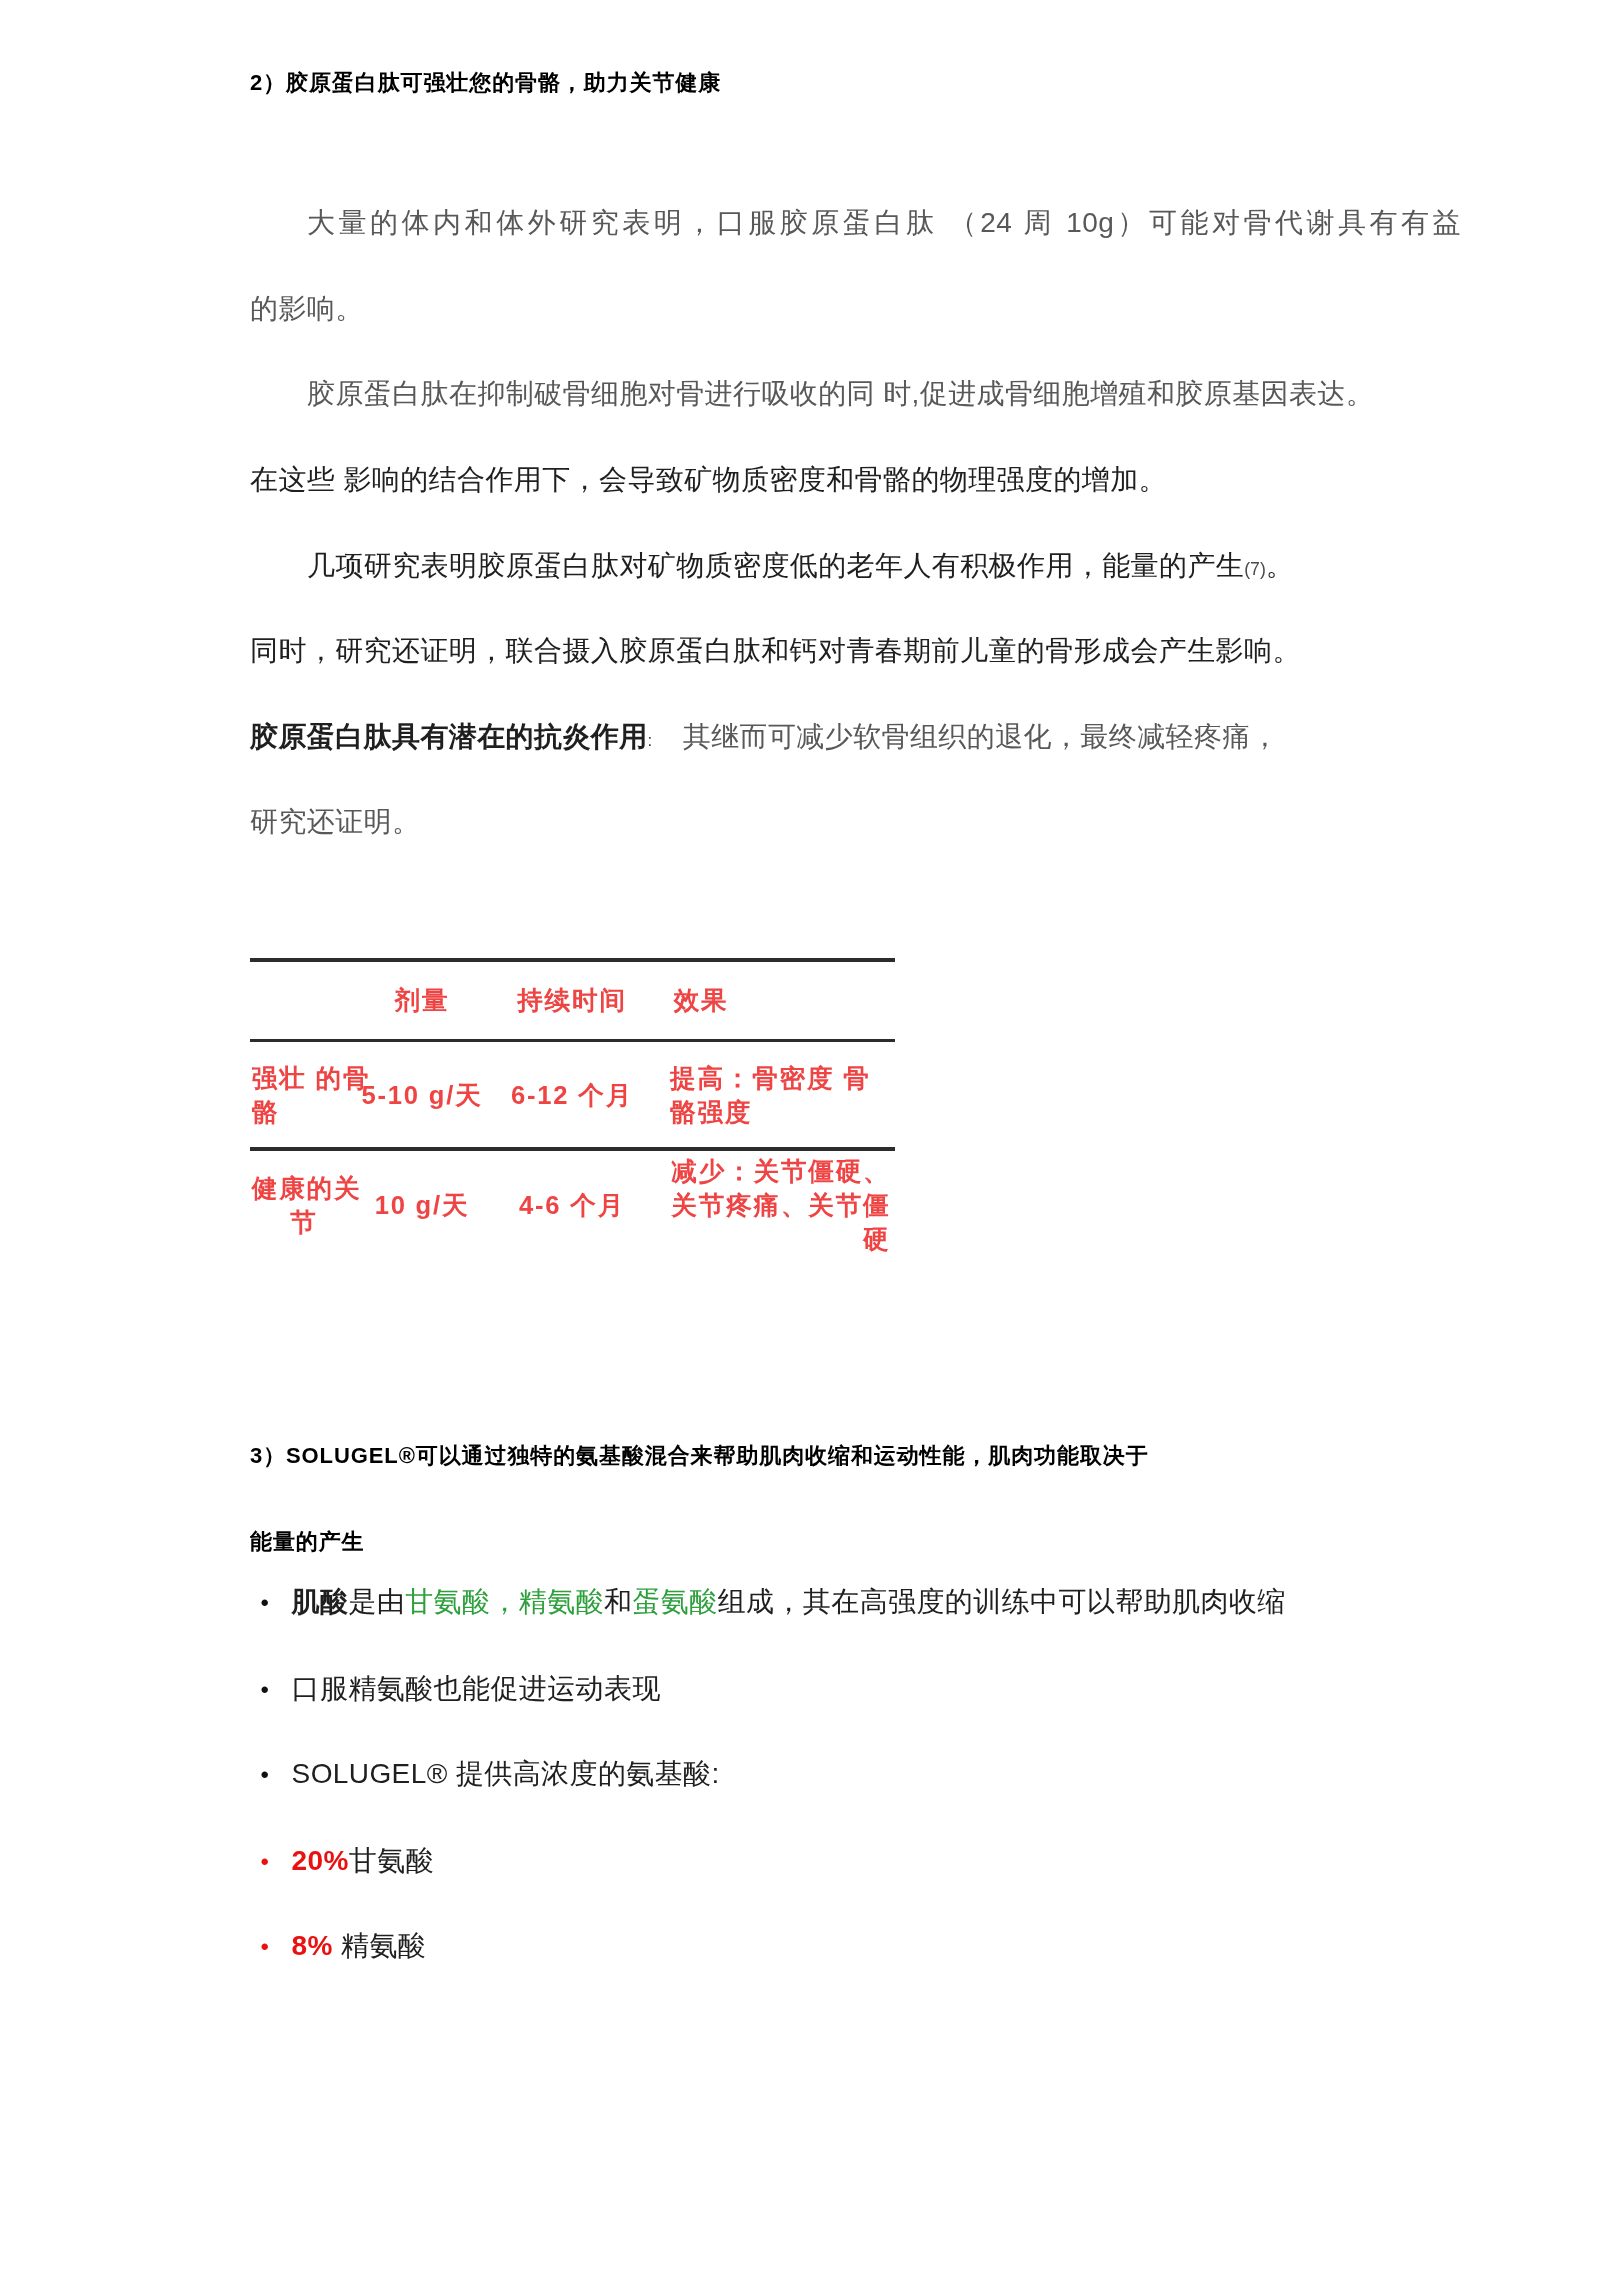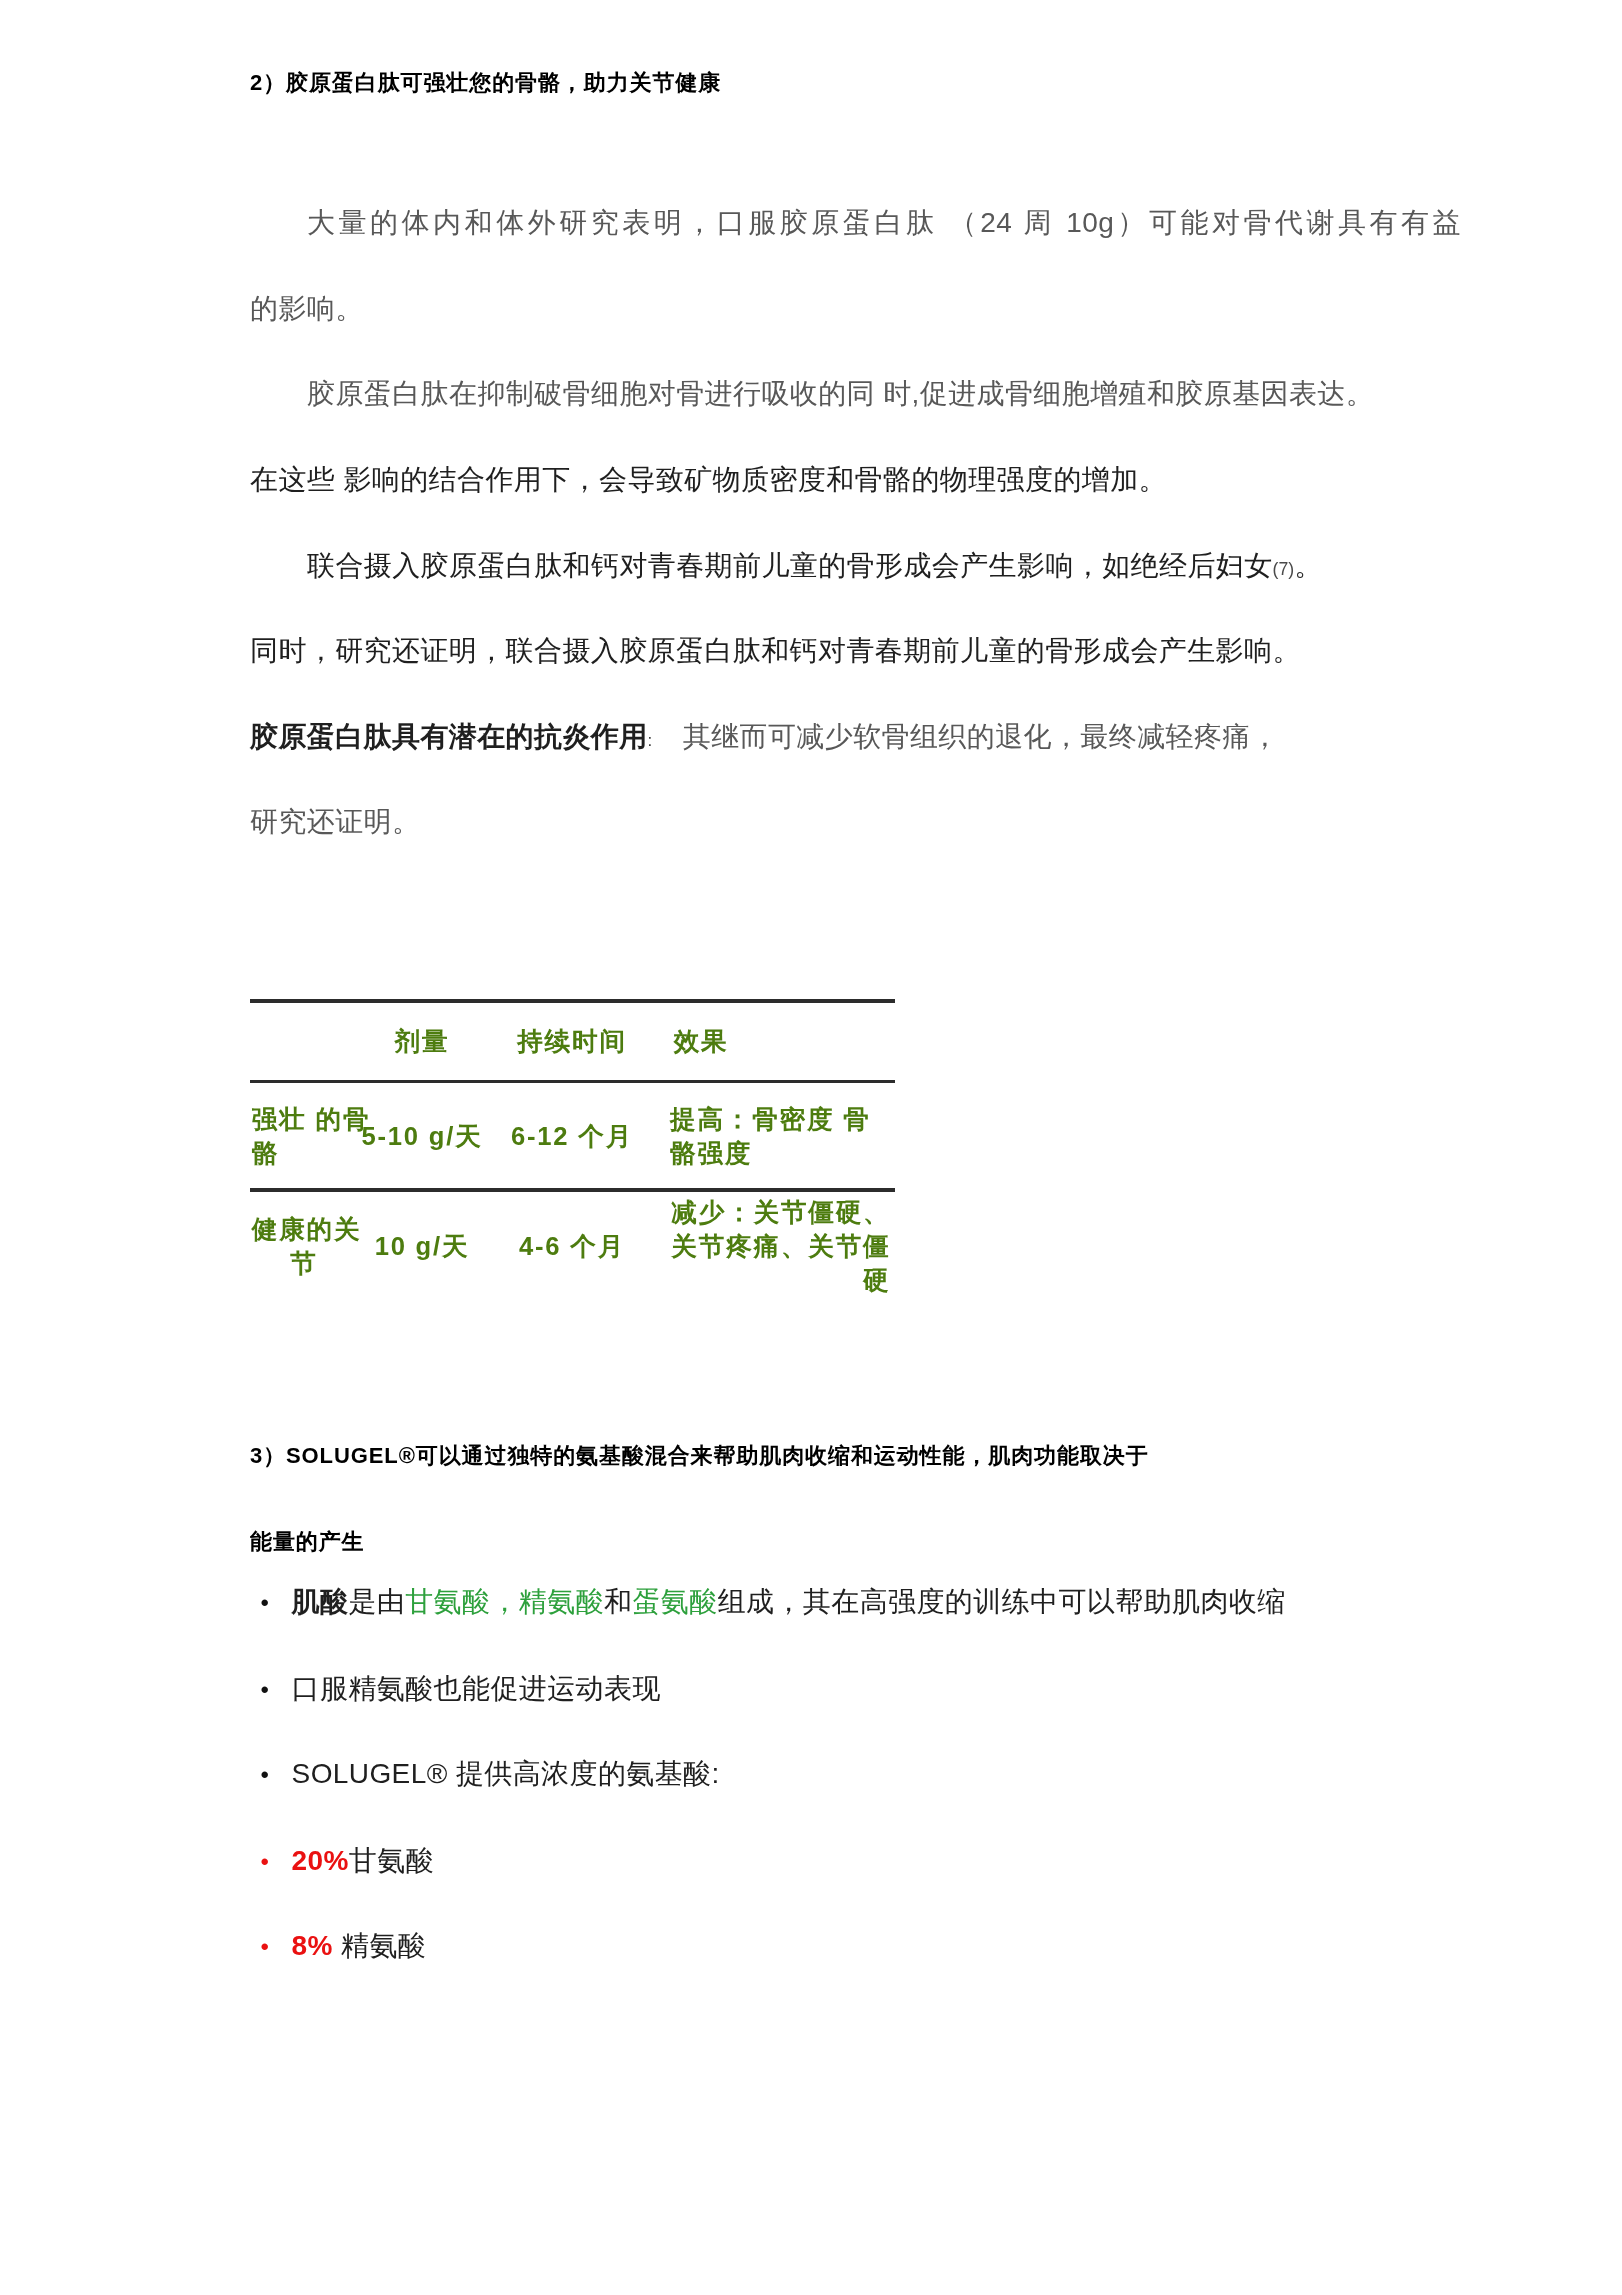--- a/index.html
+++ b/index.html
@@ -19,21 +19,21 @@
   .tail { margin-left:30px; }
 
   
   .bullet { position:absolute; left:250px; width:1211px; padding-left:10.6px; font-size:28px; line-height:37px; letter-spacing:0.4px; white-space:nowrap; }
   .dot { display:inline-block; width:31px; font-size:24px; color:#111; }
   .dot-red { color:#ea1111; }
   .red { color:#ea1111; }
   .green { color:#2da03c; }
 
   
-  .tbl { position:absolute; left:250px; top:958px; width:645px; color:#4d7c0f; font-weight:bold; font-size:25.6px; filter:blur(0.4px);margin-top:41px; }
+  .tbl { position:absolute; left:250px; top:958px; width:645px; color:#ef4444; font-weight:bold; font-size:25.6px; filter:blur(0.4px); }
   .rule { height:3.5px; background:#2c2c2c; }
   .trow { display:grid; grid-template-columns:106px 132px 168px 238px; align-items:center; }
   .thead { height:77px; }
   .r1 { height:105px; }
   .r2 { height:109px; }
   .cell { line-height:34px; letter-spacing:1.8px; }
   .c-label { padding-left:1.8px; }
   .c-label .nw { white-space:nowrap; display:block; }
   .center { text-align:center; }
   .c-effect { padding-left:14px; padding-right:1.8px; }
@@ -46,21 +46,21 @@
 <div class="page">
 
   <div class="line h" style="top:64px">2）胶原蛋白肽可强壮您的骨骼，助力关节健康</div>
 
   <div class="line gray indent jlast" style="top:204px">大量的体内和体外研究表明，口服胶原蛋白肽 （24 周 10g）可能对骨代谢具有有益</div>
   <div class="line gray" style="top:290px">的影响。</div>
   <div class="line gray indent" style="top:375px">胶原蛋白肽在抑制破骨细胞对骨进行吸收的同 时,促进成骨细胞增殖和胶原基因表达。</div>
   <div class="line black" style="top:461px">在这些 影响的结合作用下，会导致矿物质密度和骨骼的物理强度的增加。</div>
 
   <div class="line black indent" style="top:547px">
-    <span>联合摄入胶原蛋白肽和钙对青春期前儿童的骨形成会产生影响，如绝经后妇女</span><span class="ref">(7)</span><span>。</span>
+    <span>几项研究表明胶原蛋白肽对矿物质密度低的老年人有积极作用，能量的产生</span><span class="ref">(7)</span><span>。</span>
   </div>
 
   <div class="line black" style="top:632px">同时，研究还证明，联合摄入胶原蛋白肽和钙对青春期前儿童的骨形成会产生影响。</div>
 
   <div class="line" style="top:718px">
     <span class="bold black">胶原蛋白肽具有潜在的抗炎作用</span><span class="smallcolon">:</span><span class="gray tail">其继而可减少软骨组织的退化，最终减轻疼痛，</span>
   </div>
 
   <div class="line gray" style="top:803px">研究还证明。</div>
 

